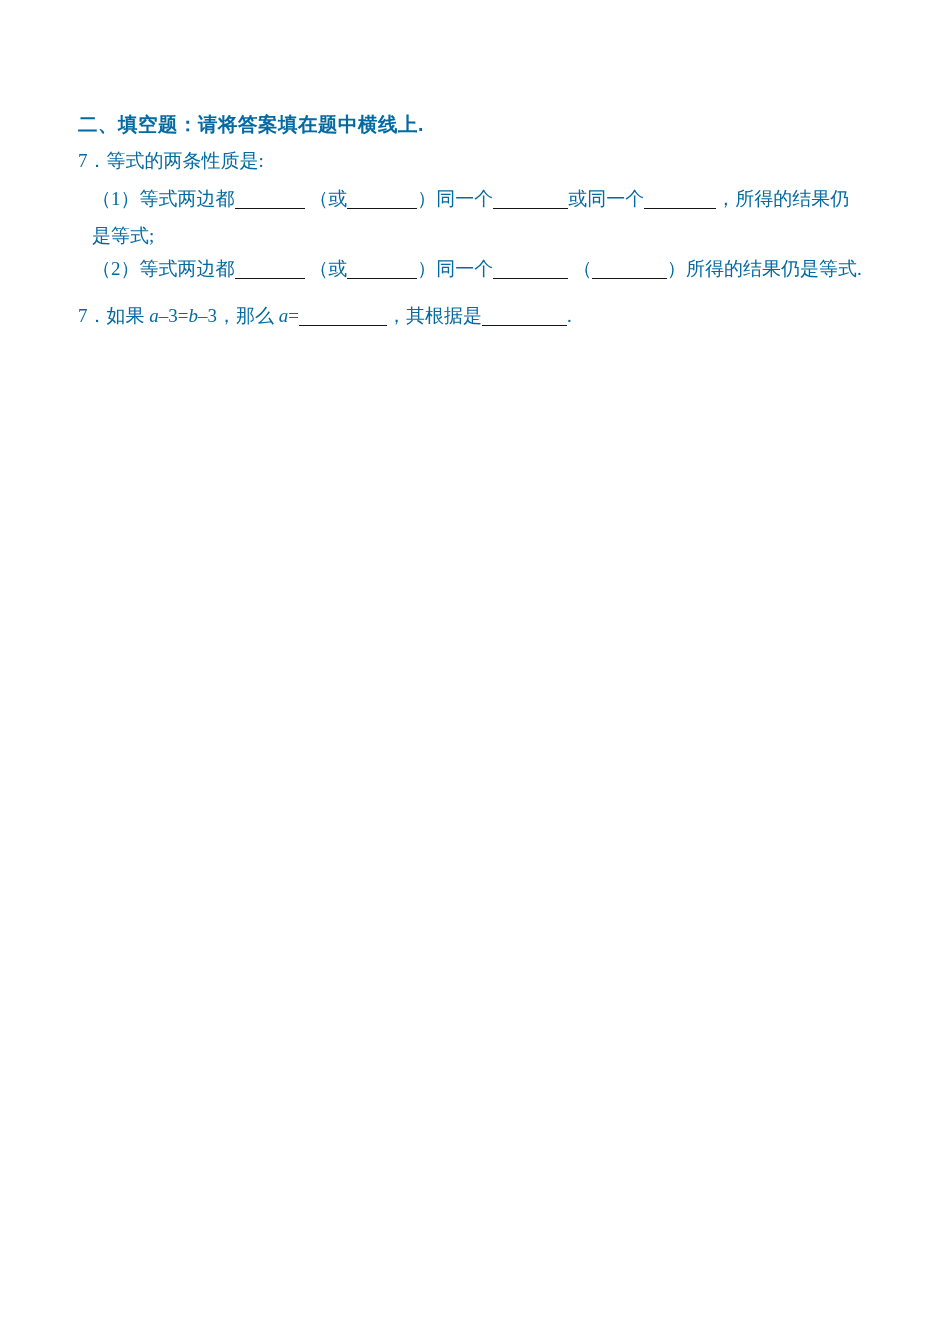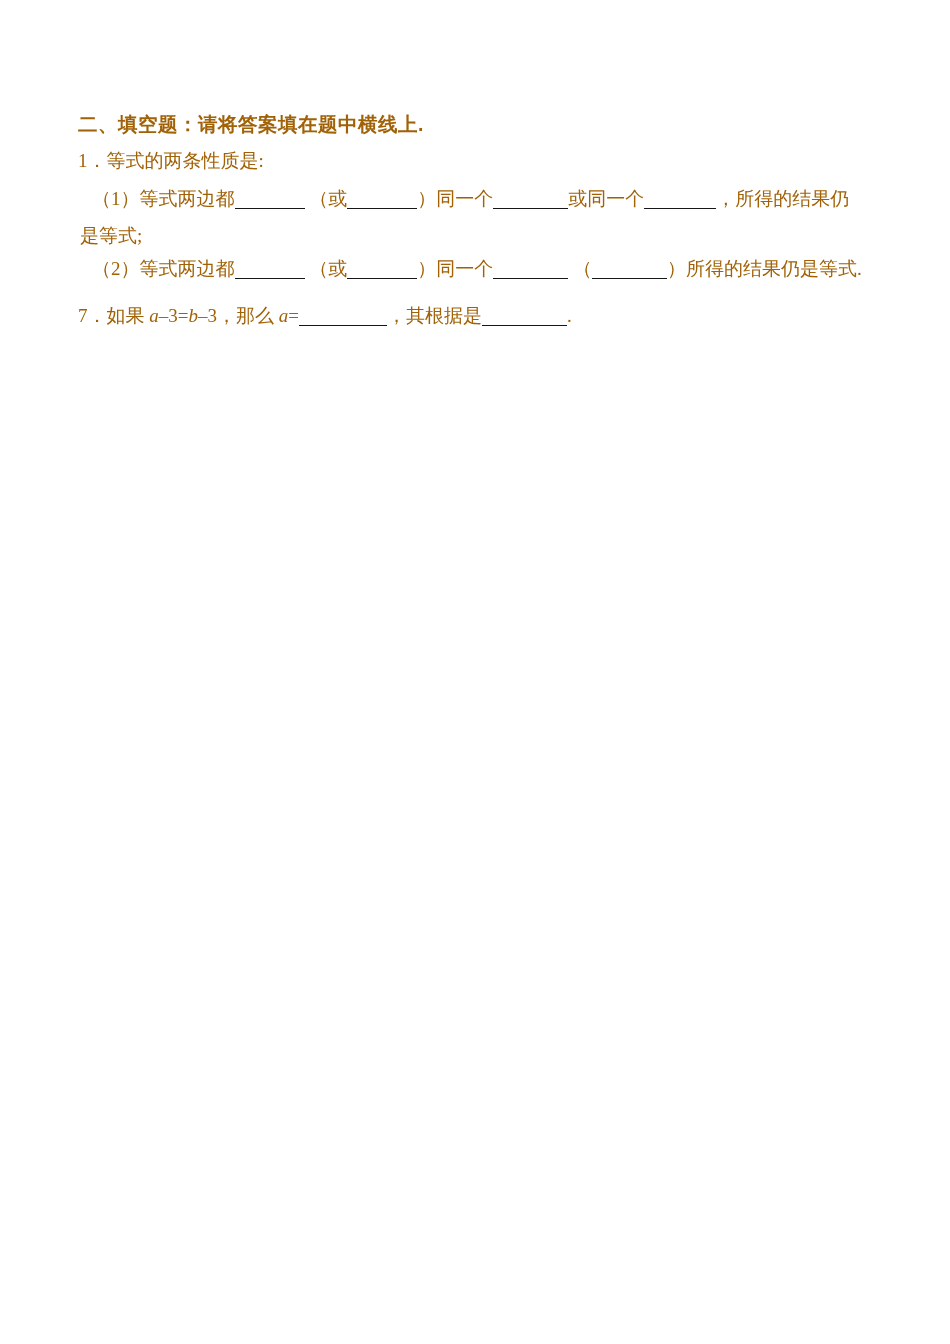--- a/index.html
+++ b/index.html
@@ -16,21 +16,21 @@
     height: 1344px;
     background: #ffffff;
     color: #161616;
     overflow: hidden;
   }
   .line {
     position: absolute;
     font-size: 19px;
     line-height: 24px;
     white-space: pre-wrap;
-    color: #a16207;
+    color: #0369a1;
     font-family: "Liberation Serif", "DejaVu Serif", serif;
   }
   .heading {
     font-family: "Liberation Sans", "DejaVu Sans", sans-serif;
     font-weight: bold;
     font-size: 19.5px;
     letter-spacing: 0.5px;
   }
   .seg {
     font-style: normal;
@@ -43,32 +43,32 @@
   .blank {
     display: inline-block;
     border-bottom: 1.5px solid #161616;
     height: 1px;
     vertical-align: -4px;
   }
   
   .pos-heading { top: 112px; left: 78px; }
   .pos-q6stem  { top: 149px; left: 78px; }
   .pos-q6p1    { top: 187px; left: 92px; width: 800px; }
-  .pos-q6p1c   { top: 224px; left: 80px; }
+  .pos-q6p1c   { top: 224px; left: 92px; }
   .pos-q6p2    { top: 257px; left: 92px; width: 810px; }
   .pos-q7      { top: 304px; left: 78px; width: 800px; }
 </style>
 </head>
 <body style="background: rgb(255, 255, 255);">
 
 <div class="page" style="color: rgb(22, 22, 22);">
 
   <div class="line heading pos-heading">二、填空题：请将答案填在题中横线上.</div>
 
-  <div class="line pos-q6stem">1．等式的两条性质是:</div>
+  <div class="line pos-q6stem">7．等式的两条性质是:</div>
 
   <div class="line pos-q6p1"><span class="seg">（1）等式两边都</span><span class="blank" style="width: 70px; border-bottom-color: rgb(22, 22, 22);"></span><span class="seg"> （或</span><span class="blank" style="width: 70px; border-bottom-color: rgb(22, 22, 22);"></span><span class="seg">）同一个</span><span class="blank" style="width: 75px; border-bottom-color: rgb(22, 22, 22);"></span><span class="seg">或同一个</span><span class="blank" style="width: 72px; border-bottom-color: rgb(22, 22, 22);"></span><span class="seg">，所得的结果仍</span></div>
 
   <div class="line pos-q6p1c">是等式;</div>
 
   <div class="line pos-q6p2"><span class="seg">（2）等式两边都</span><span class="blank" style="width: 70px; border-bottom-color: rgb(22, 22, 22);"></span><span class="seg"> （或</span><span class="blank" style="width: 70px; border-bottom-color: rgb(22, 22, 22);"></span><span class="seg">）同一个</span><span class="blank" style="width: 75px; border-bottom-color: rgb(22, 22, 22);"></span><span class="seg"> （</span><span class="blank" style="width: 75px; border-bottom-color: rgb(22, 22, 22);"></span><span class="seg">）所得的结果仍是等式.</span></div>
 
   <div class="line pos-q7"><span class="seg">7．如果 </span><span class="seg it">a</span><span class="seg">–3=</span><span class="seg it">b</span><span class="seg">–3，那么 </span><span class="seg it">a</span><span class="seg">=</span><span class="blank" style="width: 88px; border-bottom-color: rgb(22, 22, 22);"></span><span class="seg">，其根据是</span><span class="blank" style="width: 85px; border-bottom-color: rgb(22, 22, 22);"></span><span class="seg">.</span></div>
 
 </div>

